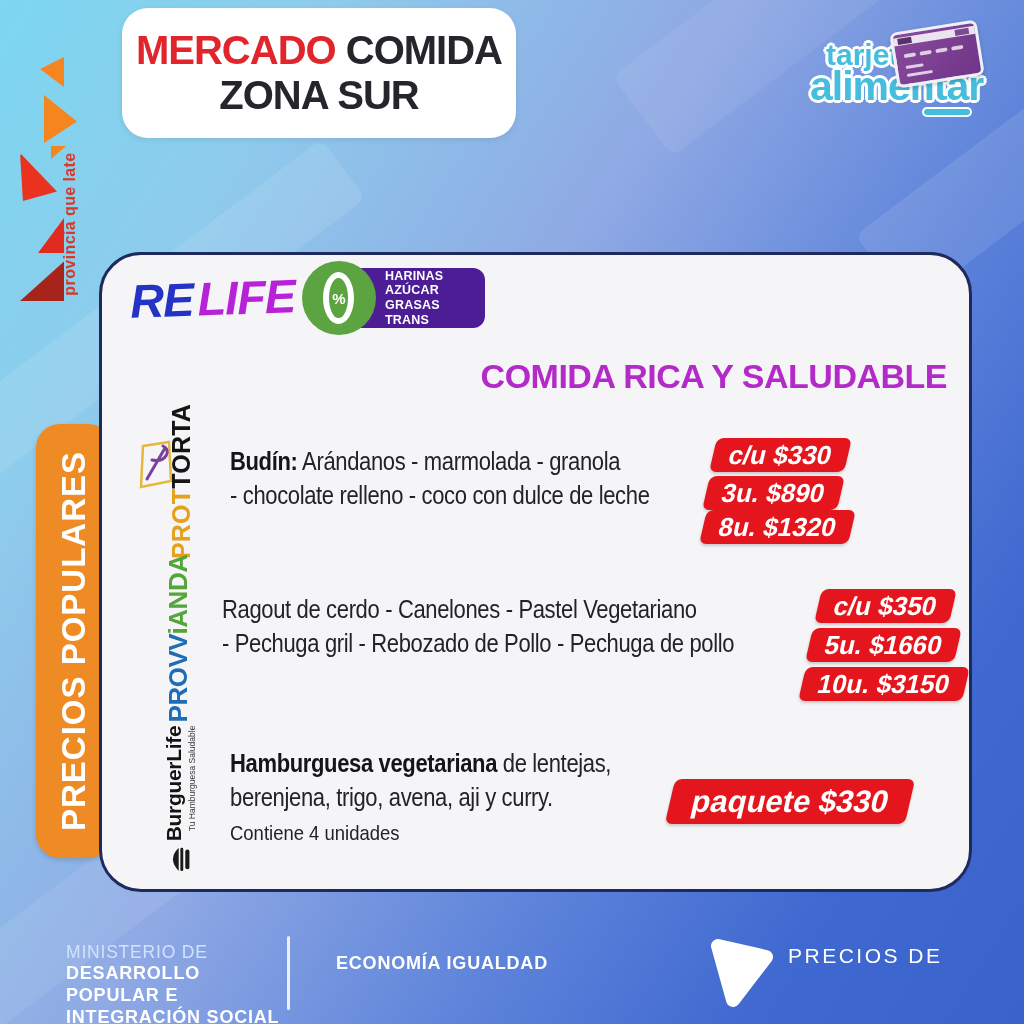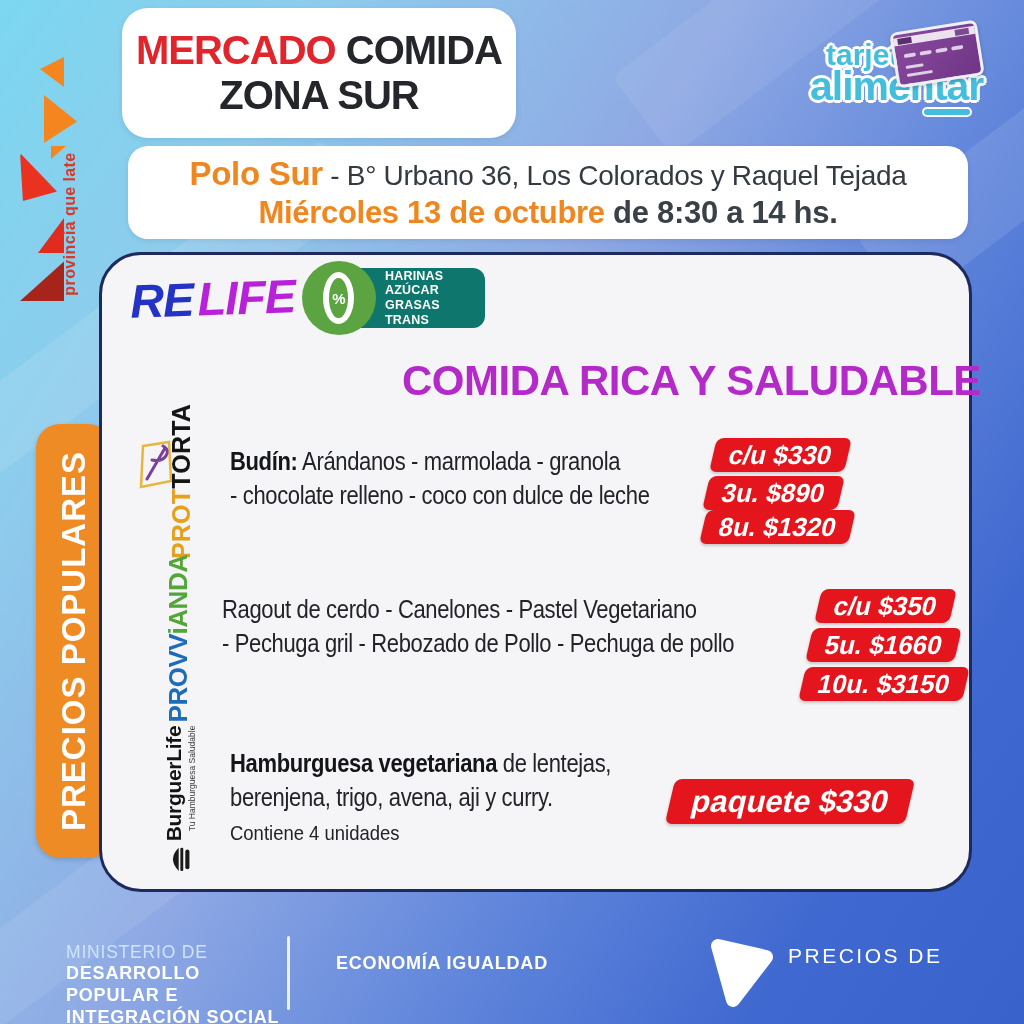--- a/index.html
+++ b/index.html
@@ -61,30 +61,30 @@
   
   .main-card { position:absolute; left:99px; top:252px; width:873px; height:640px; background:#f5f5f7;
        border:3px solid #1f2a5c; border-radius:42px; z-index:4; }
 
   .relife { position:absolute; left:28px; top:16px; font-size:47px; font-weight:bold; font-style:italic;
        transform:rotate(-2deg); letter-spacing:-1px; }
   .relife .p1 { color:#2433c4; }
   .relife .p2 { color:#b722d9; margin-left:4px; }
 
   .zero-badge { position:absolute; left:200px; top:6px; width:280px; height:76px; }
-  .zb-rect { position:absolute; left:41px; top:7px; width:142px; height:60px; background:#0f766e; border-radius:12px;
+  .zb-rect { position:absolute; left:41px; top:7px; width:142px; height:60px; background:#4c1d95; border-radius:12px;
        display:flex; flex-direction:column; justify-content:center; padding-left:42px; color:#fff;
        font-weight:bold; font-size:12.5px; line-height:1.18; letter-spacing:.2px; }
   .zb-circle { position:absolute; left:0; top:0; width:74px; height:74px; background:#5ca441; border-radius:50%; }
   .zb-oval { position:absolute; left:21px; top:11px; width:31px; height:52px; border:6px solid #fff; border-radius:50%; }
   .zb-pct { position:absolute; left:0; top:0; width:74px; height:74px; display:flex; align-items:center;
        justify-content:center; color:#fff; font-size:15px; font-weight:bold; }
 
-  .headline { position:absolute; left:300px; top:102px; width:545px; text-align:center; color:#b32ac8;
-       font-size:42px; font-weight:bold; letter-spacing:-.5px; white-space:nowrap; }
+  .headline { position:absolute; left:300px; top:102px; width:545px; text-align:right; color:#b32ac8;
+       font-size:34px; font-weight:bold; letter-spacing:-.5px; white-space:nowrap; }
 
   .vwrap { position:absolute; display:flex; align-items:center; justify-content:center; }
   .vrot { transform:rotate(-90deg); white-space:nowrap; }
 
   .prot-logo { left:58px; top:152px; width:44px; height:148px; }
   .prot-logo .vrot { font-size:25px; font-weight:bold; letter-spacing:.2px; }
   .prot-p1 { color:#e5a01c; } .prot-p2 { color:#151515; }
   .prot-icon { position:absolute; left:32px; top:184px; }
 
   .provv-logo { left:50px; top:306px; width:54px; height:154px; }
@@ -173,28 +173,20 @@
         <i style="left:62px;background:#7a4b93"></i>
       </span>
     <span class="dash" style="left:8px;top:20px;width:12px"></span>
     <span class="dash" style="left:24px;top:20px;width:12px"></span>
     <span class="dash" style="left:40px;top:20px;width:12px"></span>
     <span class="dash" style="left:56px;top:20px;width:12px"></span>
     <span class="dash" style="left:8px;top:32px;width:18px;height:3px"></span>
     <span class="dash" style="left:8px;top:40px;width:26px;height:3px"></span>
   </div>
 
-  <div class="location-bar">
-    <div class="loc-l1">
-      <span class="place">Polo Sur</span><span> - </span><span>B° Urbano 36, Los Colorados y Raquel Tejada</span>
-    </div>
-    <div class="loc-l2">
-      <span class="date">Miércoles 13 de octubre</span><span> de 8:30 a 14 hs.</span>
-    </div>
-  </div>
 
   <div class="ribbon">
     <span class="vrot">PRECIOS POPULARES</span>
   </div>
 
   <div class="main-card">
 
     <div class="relife">
       <span class="p1">RE</span><span class="p2">LIFE</span>
     </div>

